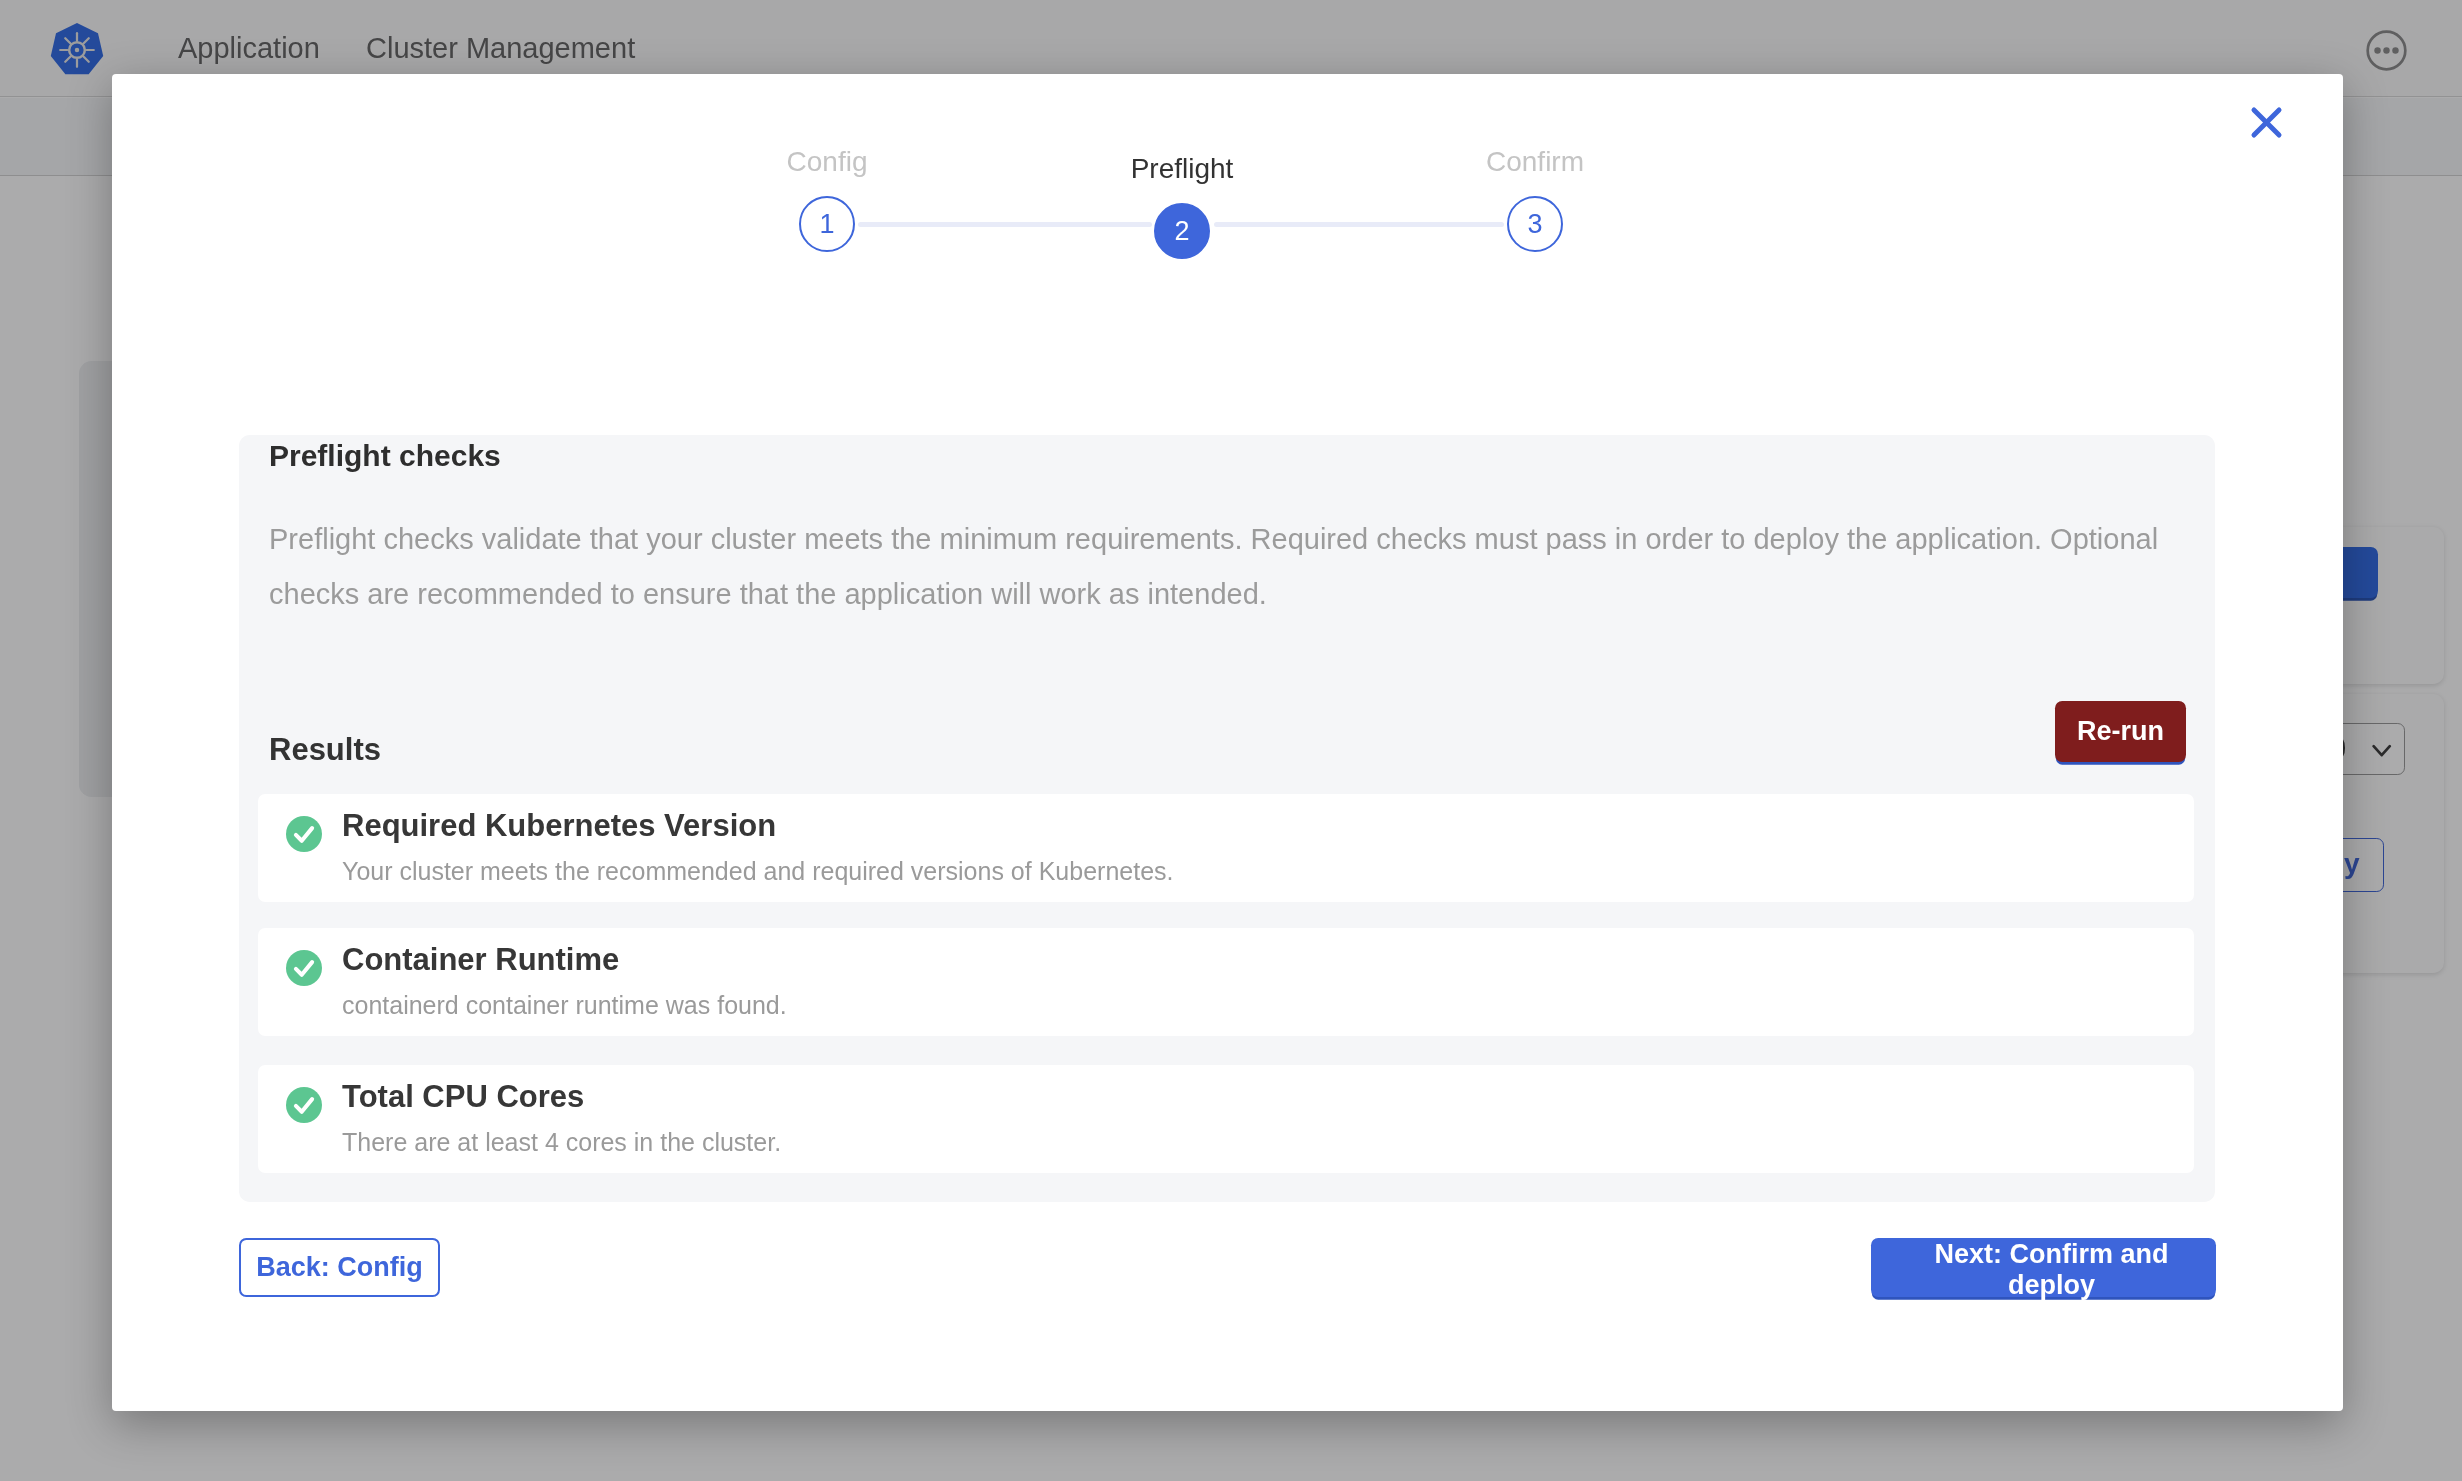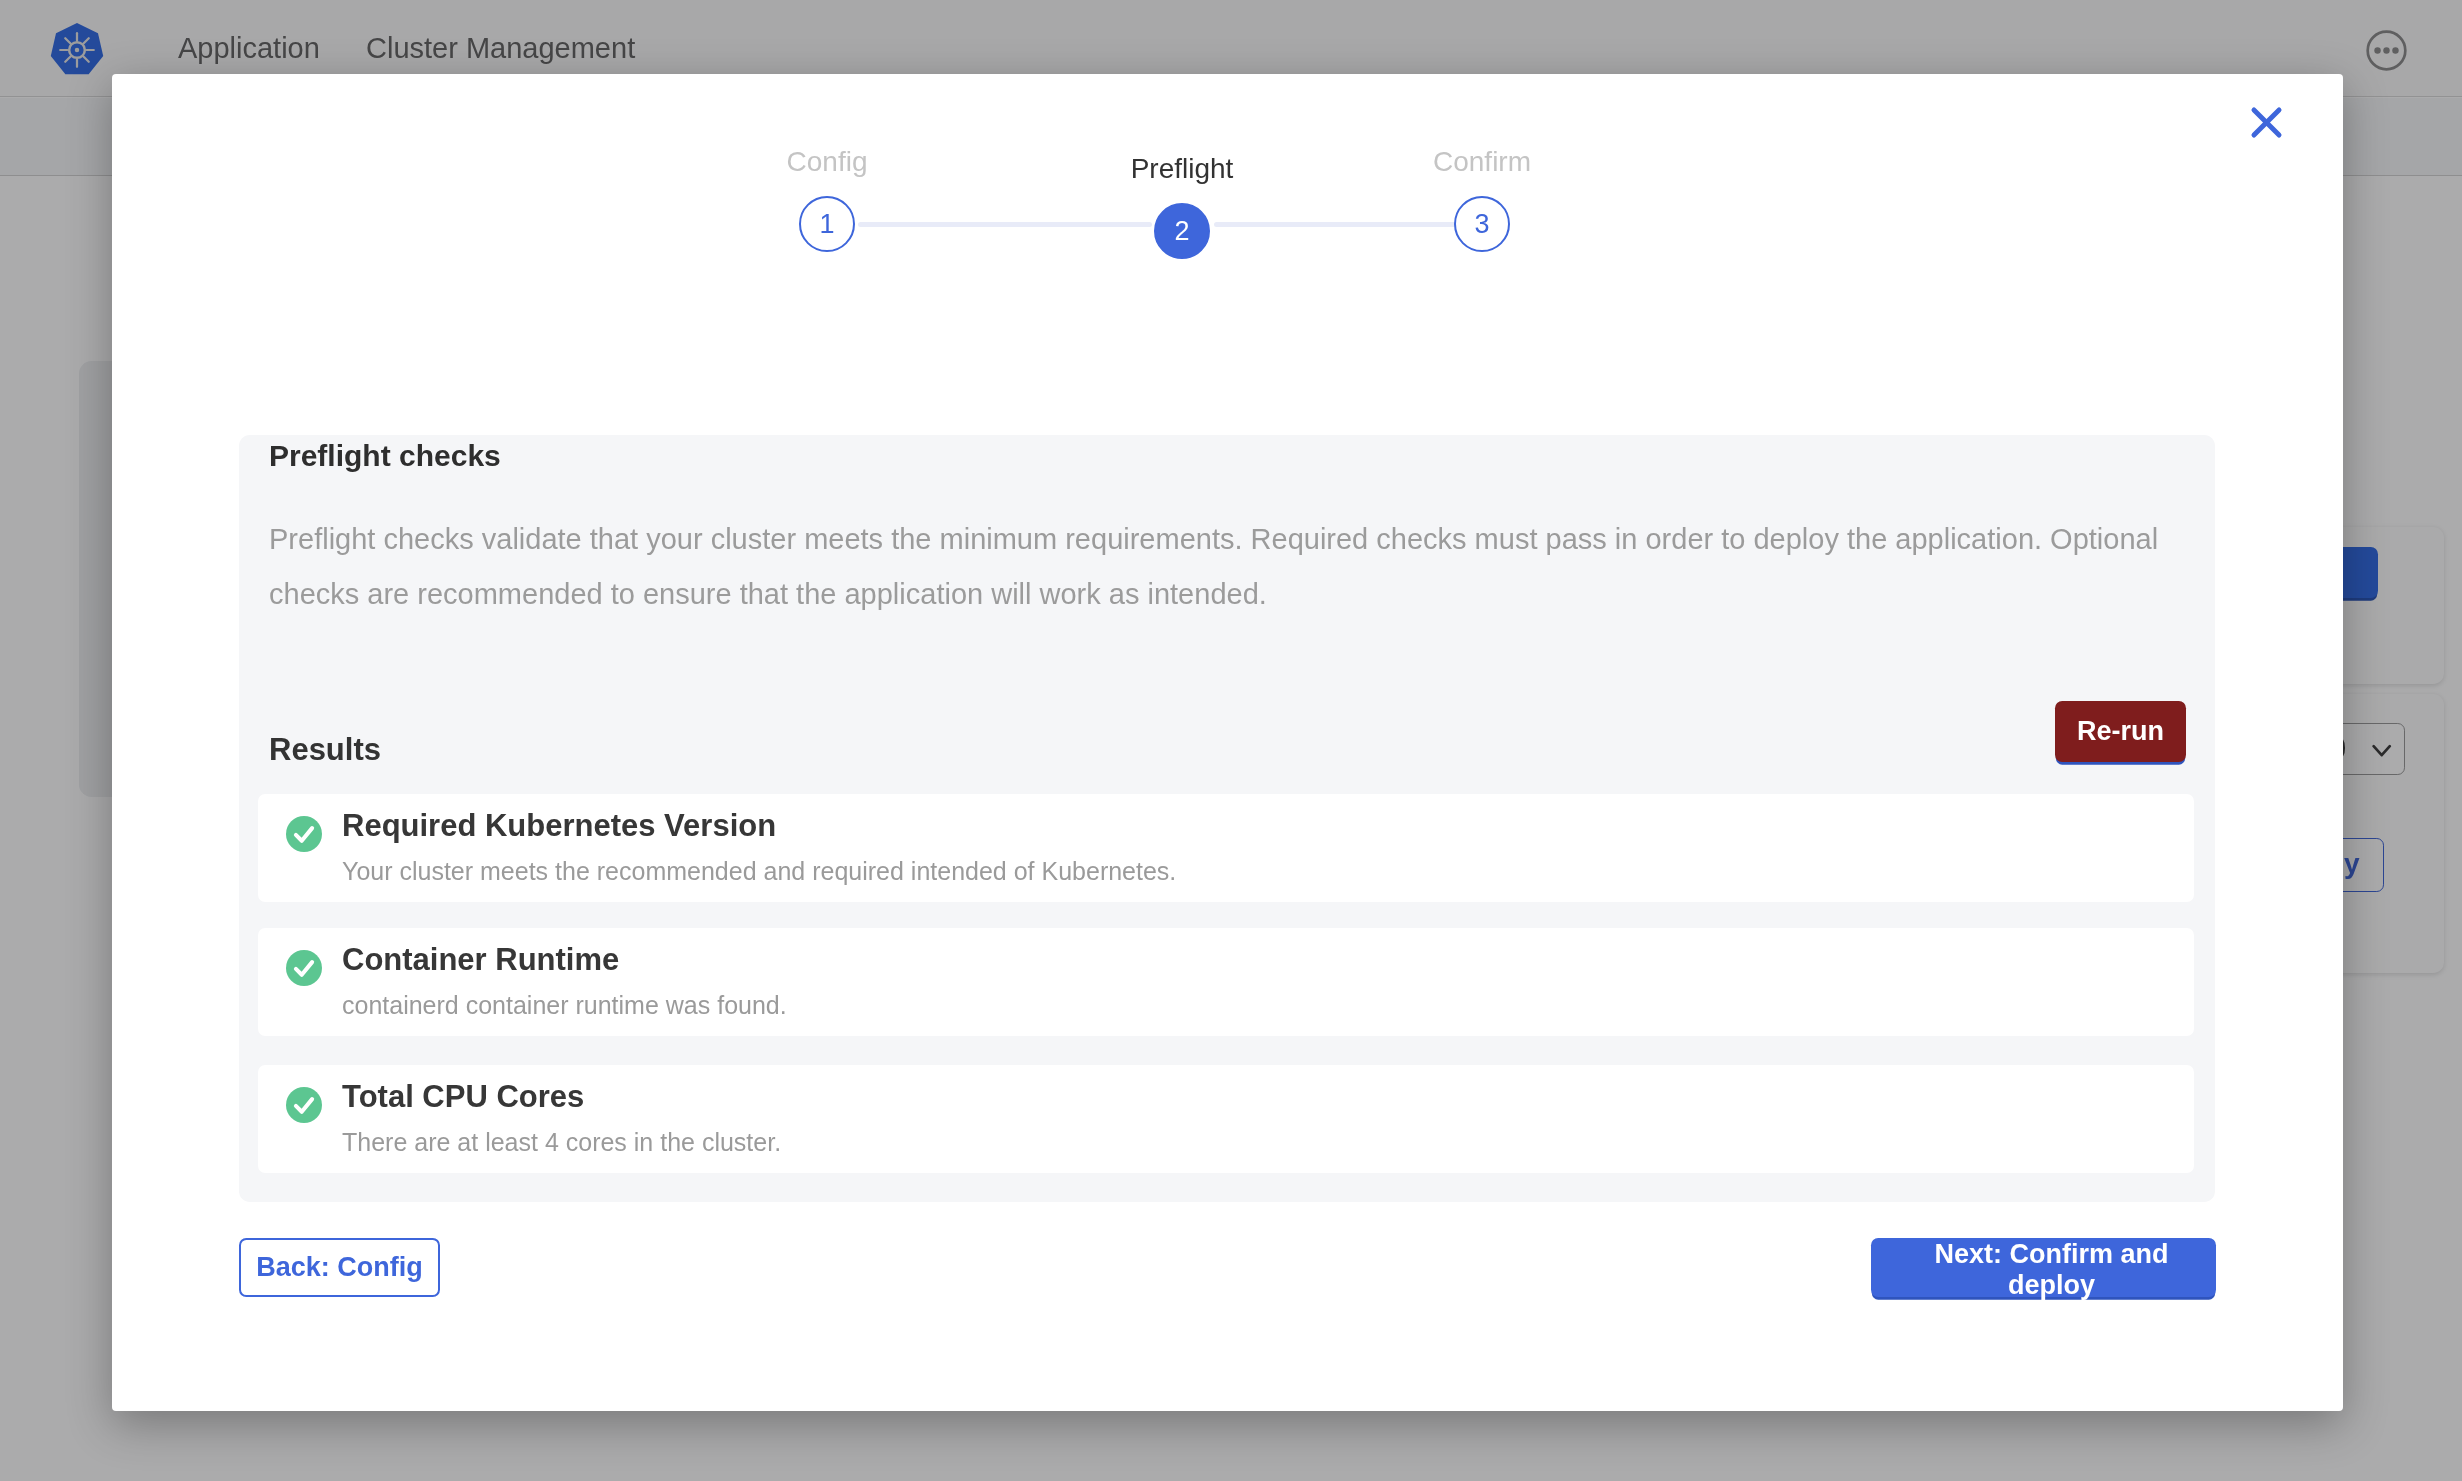--- a/index.html
+++ b/index.html
@@ -30,21 +30,21 @@
   
   .modal{position:absolute;left:112px;top:74px;width:2231px;height:1337px;background:#ffffff;border-radius:4px;z-index:10;box-shadow:0 12.6px 45px rgba(0,0,0,0.30);}
   .close-btn{position:absolute;left:2133px;top:27px;width:43px;height:43px;background:none;border:none;cursor:pointer;padding:0;}
 
   
   .step{position:absolute;top:72px;width:180px;text-align:center;}
   .step .lbl{font-size:28px;color:#c4c4c4;height:34px;}
   .step.active .lbl{color:#323232;}
   .step .circle{display:inline-flex;align-items:center;justify-content:center;margin-top:16px;width:56px;height:56px;border-radius:50%;background:#fff;border:2.7px solid #3e66db;color:#3e66db;font-size:27px;box-sizing:border-box;}
   .step.active .circle{background:#3e66db;border-color:#3e66db;color:#ffffff;}
-  .step1{left:625px;} .step2{left:980px;margin-top:7px;} .step3{left:1280px;}
+  .step1{left:625px;} .step2{left:980px;margin-top:7px;} .step3{left:1333px;}
   .connector{position:absolute;top:148px;height:4.5px;background:#e8ebf8;border-radius:2.7px;}
   .conn1{left:746px;width:294px;} .conn2{left:1102px;width:290px;}
 
   
   .panel{position:absolute;left:127px;top:361px;width:1976px;height:767px;background:#f5f6f8;border-radius:10.8px;}
   .panel-title{position:absolute;left:30px;top:4px;font-size:30px;font-weight:bold;color:#2e2e2e;}
   .panel-desc{position:absolute;left:30px;top:77px;width:1914px;font-size:29px;line-height:1.9;color:#9b9b9b;}
   .results-label{position:absolute;left:30px;top:297px;font-size:31px;font-weight:bold;color:#333333;}
   .rerun-button{position:absolute;right:29px;top:266px;width:131px;height:61px;background:#7f1d1d;border:none;border-radius:7.2px;color:#ffffff;font-weight:bold;font-size:27px;font-family:"Liberation Sans",sans-serif;box-shadow:0 3.6px 0 -0.9px #2f54bd;cursor:pointer;}
   .check-card{position:absolute;left:19px;width:1936px;height:108px;background:#ffffff;border-radius:7.2px;}
@@ -138,21 +138,21 @@
       <div class="results-label">Results</div>
       <button class="rerun-button">Re-run</button>
 
       <div class="check-card card1">
         <span class="check-icon">
           <svg viewBox="0 0 40 40" width="36" height="36">
               <polyline points="11,21 17.5,27.5 29,13.5" fill="none" stroke="#ffffff" stroke-width="4.5" stroke-linecap="round" stroke-linejoin="round"></polyline>
             </svg>
         </span>
         <div class="check-title">Required Kubernetes Version</div>
-        <div class="check-message">Your cluster meets the recommended and required intended of Kubernetes.</div>
+        <div class="check-message">Your cluster meets the recommended and required versions of Kubernetes.</div>
       </div>
 
       <div class="check-card card2">
         <span class="check-icon">
           <svg viewBox="0 0 40 40" width="36" height="36">
               <polyline points="11,21 17.5,27.5 29,13.5" fill="none" stroke="#ffffff" stroke-width="4.5" stroke-linecap="round" stroke-linejoin="round"></polyline>
             </svg>
         </span>
         <div class="check-title">Container Runtime</div>
         <div class="check-message">containerd container runtime was found.</div>

